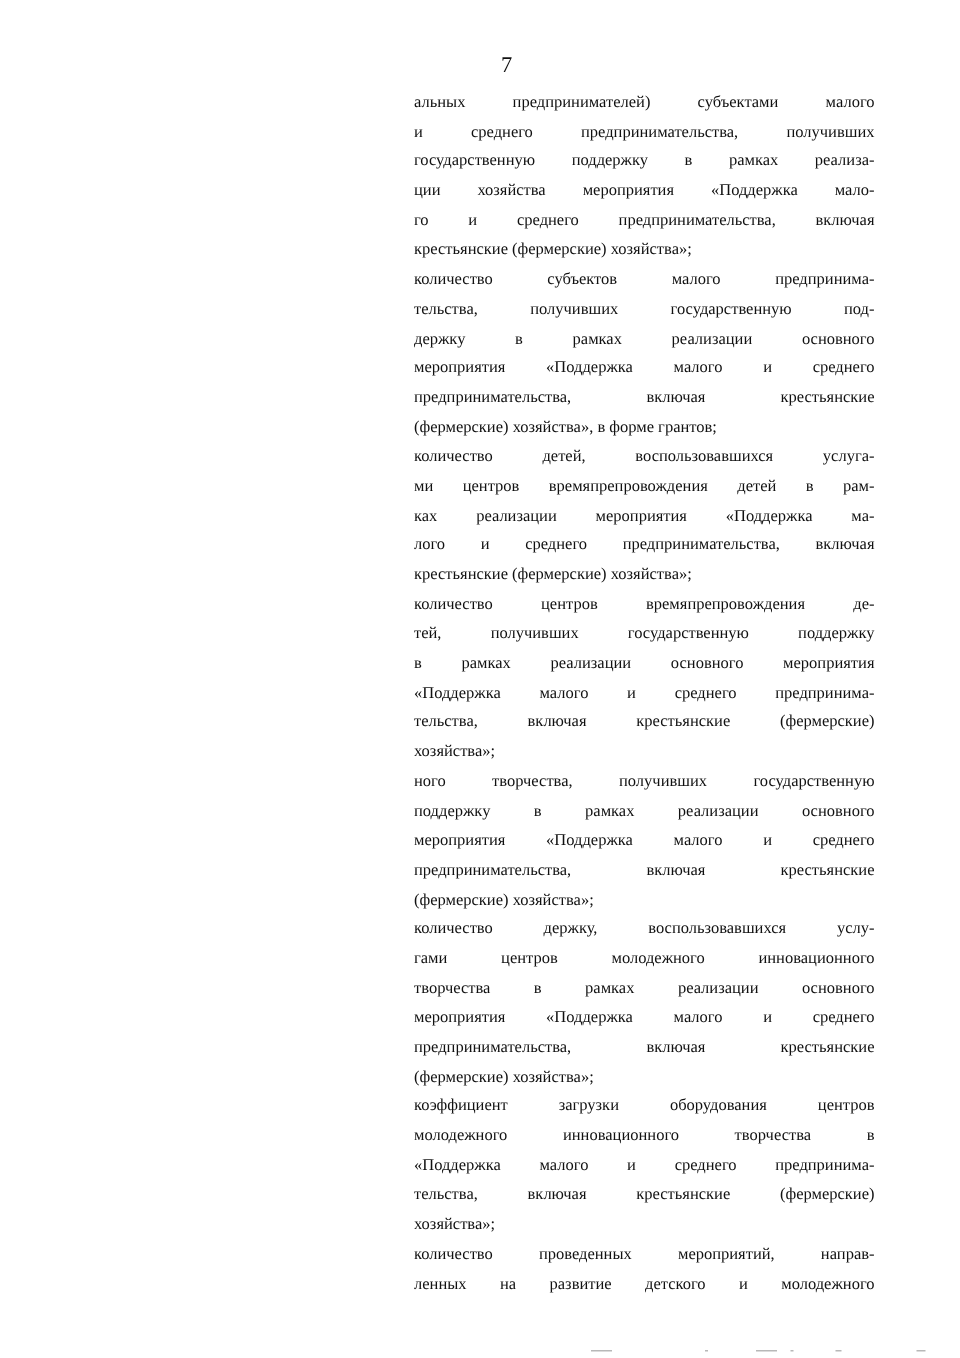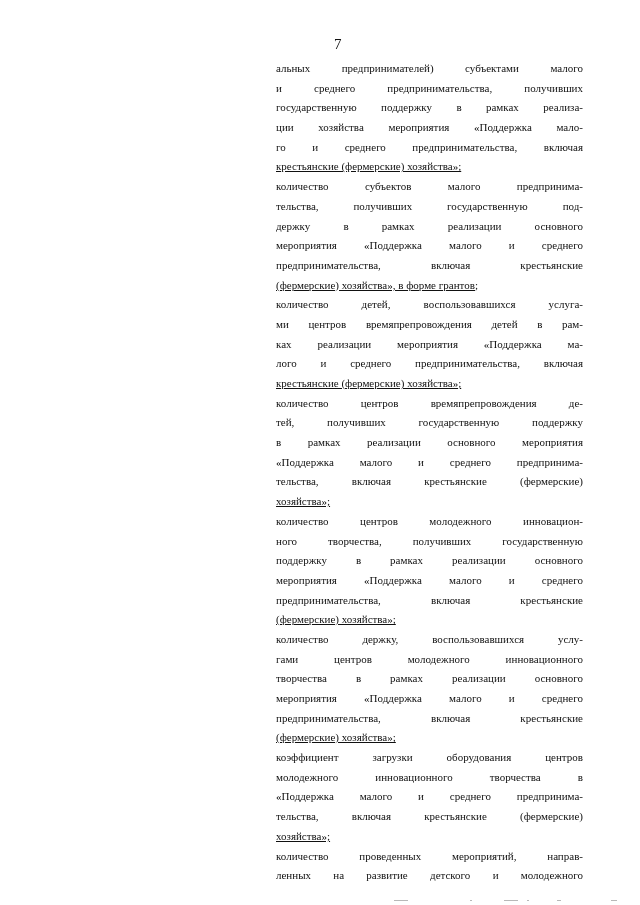--- a/index.html
+++ b/index.html
@@ -32,21 +32,20 @@
       display: block;
       height: 19.7px;
       line-height: 19.7px;
       font-size: 11px;
       white-space: nowrap;
       text-align: justify;
       text-align-last: justify;
     }
     .line.last {
       text-align-last: left;
-      text-decoration: underline;
     }
     .scan-artifacts {
       position: absolute;
       left: 380px;
       top: 900px;
       width: 260px;
       height: 3px;
     }
     .scan-artifacts span {
       position: absolute;
@@ -91,21 +90,20 @@
   <div>
     <span class="line">количество центров времяпрепровождения де-</span>
     <span class="line">тей, получивших государственную поддержку</span>
     <span class="line">в рамках реализации основного мероприятия</span>
     <span class="line">«Поддержка малого и среднего предпринима-</span>
     <span class="line">тельства, включая крестьянские (фермерские)</span>
     <span class="line last">хозяйства»;</span>
   </div>
 
   <div>
-    <span class="line">количество центров молодежного инновацион-</span>
     <span class="line">ного творчества, получивших государственную</span>
     <span class="line">поддержку в рамках реализации основного</span>
     <span class="line">мероприятия «Поддержка малого и среднего</span>
     <span class="line">предпринимательства, включая крестьянские</span>
     <span class="line last">(фермерские) хозяйства»;</span>
   </div>
 
   <div>
     <span class="line">количество держку, воспользовавшихся услу-</span>
     <span class="line">гами центров молодежного инновационного</span>

